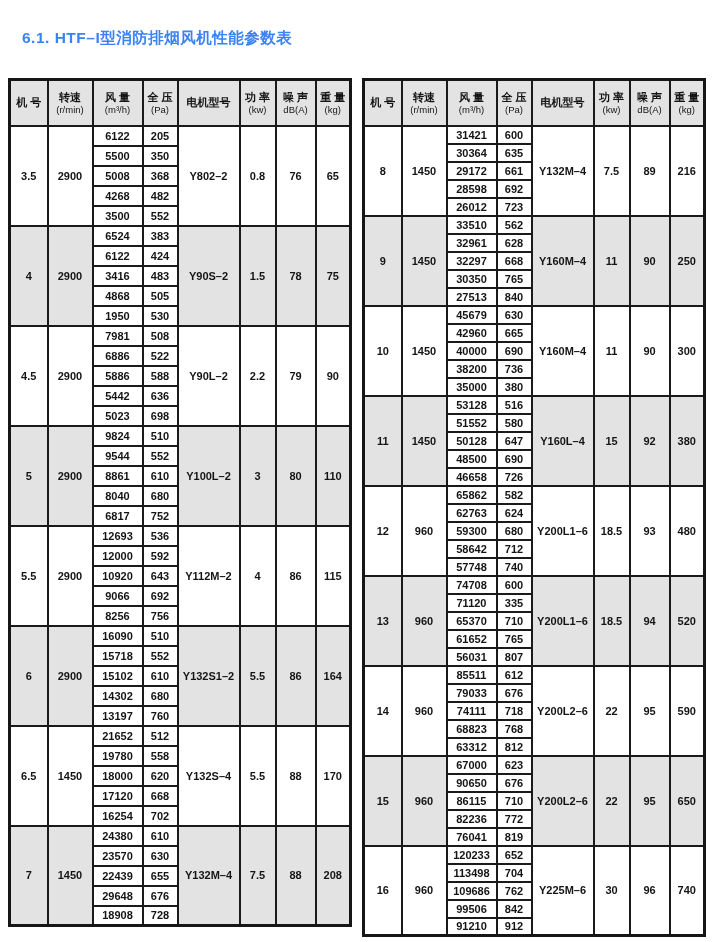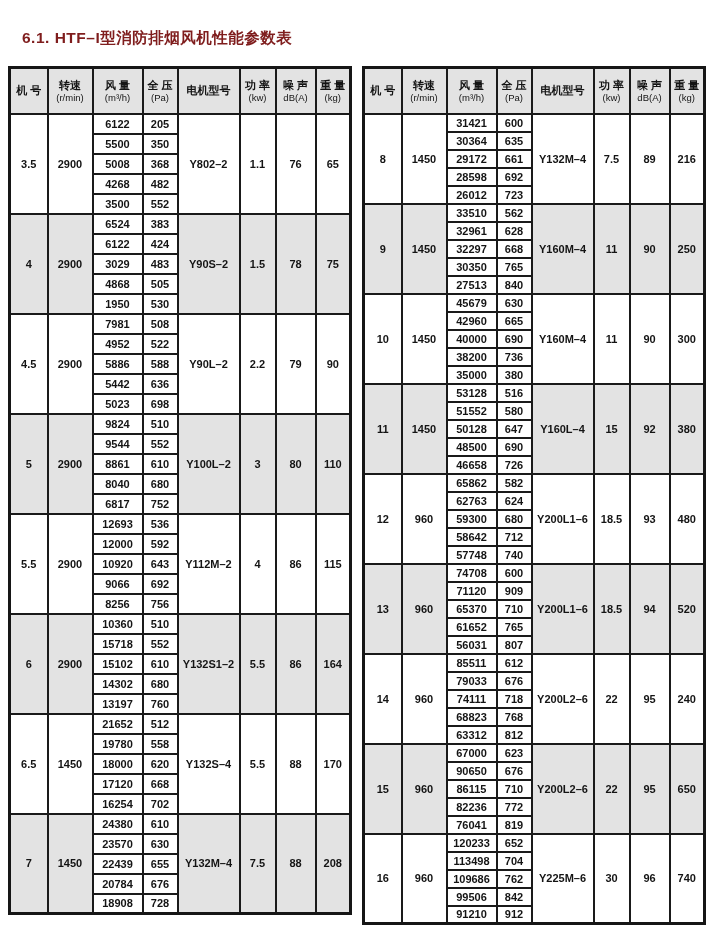--- a/index.html
+++ b/index.html
@@ -5,23 +5,23 @@
   html,body{margin:0;padding:0;}
   body{
     width:714px;height:942px;box-sizing:border-box;
     background:#ffffff;color:#141414;
     font-family:"Liberation Sans","DejaVu Sans",sans-serif;
     font-weight:700;
     padding:28px 8px 0 8px;
   }
   .title{
     font-size:15.5px;
-    margin:0 0 17px 14px;
+    margin:0 0 29px 14px;
     letter-spacing:0.5px;
-    color:#7f1d1d;
+    color:#3b82f6;
   }
   .tables{
     display:flex;
     justify-content:space-between;
     align-items:flex-start;
   }
   table.spec{
     border-collapse:collapse;
     table-layout:fixed;
     width:341px;
@@ -105,21 +105,21 @@
             </th>
           </tr>
         </thead>
         <tbody>
           <tr class="group-start ">
             <td rowspan="5" class="span-cell">3.5</td>
             <td rowspan="5" class="span-cell">2900</td>
             <td class="num-cell">6122</td>
             <td class="num-cell">205</td>
             <td rowspan="5" class="span-cell">Y802–2</td>
-            <td rowspan="5" class="span-cell">1.1</td>
+            <td rowspan="5" class="span-cell">0.8</td>
             <td rowspan="5" class="span-cell">76</td>
             <td rowspan="5" class="span-cell">65</td>
           </tr>
           <tr class="">
             <td class="num-cell">5500</td>
             <td class="num-cell">350</td>
           </tr>
           <tr class="">
             <td class="num-cell">5008</td>
             <td class="num-cell">368</td>
@@ -140,21 +140,21 @@
             <td rowspan="5" class="span-cell">Y90S–2</td>
             <td rowspan="5" class="span-cell">1.5</td>
             <td rowspan="5" class="span-cell">78</td>
             <td rowspan="5" class="span-cell">75</td>
           </tr>
           <tr class="shaded">
             <td class="num-cell">6122</td>
             <td class="num-cell">424</td>
           </tr>
           <tr class="shaded">
-            <td class="num-cell">3029</td>
+            <td class="num-cell">3416</td>
             <td class="num-cell">483</td>
           </tr>
           <tr class="shaded">
             <td class="num-cell">4868</td>
             <td class="num-cell">505</td>
           </tr>
           <tr class="shaded">
             <td class="num-cell">1950</td>
             <td class="num-cell">530</td>
           </tr>
@@ -162,21 +162,21 @@
             <td rowspan="5" class="span-cell">4.5</td>
             <td rowspan="5" class="span-cell">2900</td>
             <td class="num-cell">7981</td>
             <td class="num-cell">508</td>
             <td rowspan="5" class="span-cell">Y90L–2</td>
             <td rowspan="5" class="span-cell">2.2</td>
             <td rowspan="5" class="span-cell">79</td>
             <td rowspan="5" class="span-cell">90</td>
           </tr>
           <tr class="">
-            <td class="num-cell">4952</td>
+            <td class="num-cell">6886</td>
             <td class="num-cell">522</td>
           </tr>
           <tr class="">
             <td class="num-cell">5886</td>
             <td class="num-cell">588</td>
           </tr>
           <tr class="">
             <td class="num-cell">5442</td>
             <td class="num-cell">636</td>
           </tr>
@@ -232,21 +232,21 @@
             <td class="num-cell">9066</td>
             <td class="num-cell">692</td>
           </tr>
           <tr class="">
             <td class="num-cell">8256</td>
             <td class="num-cell">756</td>
           </tr>
           <tr class="group-start shaded">
             <td rowspan="5" class="span-cell">6</td>
             <td rowspan="5" class="span-cell">2900</td>
-            <td class="num-cell">10360</td>
+            <td class="num-cell">16090</td>
             <td class="num-cell">510</td>
             <td rowspan="5" class="span-cell">Y132S1–2</td>
             <td rowspan="5" class="span-cell">5.5</td>
             <td rowspan="5" class="span-cell">86</td>
             <td rowspan="5" class="span-cell">164</td>
           </tr>
           <tr class="shaded">
             <td class="num-cell">15718</td>
             <td class="num-cell">552</td>
           </tr>
@@ -300,21 +300,21 @@
           </tr>
           <tr class="shaded">
             <td class="num-cell">23570</td>
             <td class="num-cell">630</td>
           </tr>
           <tr class="shaded">
             <td class="num-cell">22439</td>
             <td class="num-cell">655</td>
           </tr>
           <tr class="shaded">
-            <td class="num-cell">20784</td>
+            <td class="num-cell">29648</td>
             <td class="num-cell">676</td>
           </tr>
           <tr class="shaded">
             <td class="num-cell">18908</td>
             <td class="num-cell">728</td>
           </tr>
         </tbody>
       </table>
     <table class="spec t-right">
         <colgroup>
@@ -497,21 +497,21 @@
             <td rowspan="5" class="span-cell">960</td>
             <td class="num-cell">74708</td>
             <td class="num-cell">600</td>
             <td rowspan="5" class="span-cell">Y200L1–6</td>
             <td rowspan="5" class="span-cell">18.5</td>
             <td rowspan="5" class="span-cell">94</td>
             <td rowspan="5" class="span-cell">520</td>
           </tr>
           <tr class="shaded">
             <td class="num-cell">71120</td>
-            <td class="num-cell">909</td>
+            <td class="num-cell">335</td>
           </tr>
           <tr class="shaded">
             <td class="num-cell">65370</td>
             <td class="num-cell">710</td>
           </tr>
           <tr class="shaded">
             <td class="num-cell">61652</td>
             <td class="num-cell">765</td>
           </tr>
           <tr class="shaded">
@@ -519,21 +519,21 @@
             <td class="num-cell">807</td>
           </tr>
           <tr class="group-start ">
             <td rowspan="5" class="span-cell">14</td>
             <td rowspan="5" class="span-cell">960</td>
             <td class="num-cell">85511</td>
             <td class="num-cell">612</td>
             <td rowspan="5" class="span-cell">Y200L2–6</td>
             <td rowspan="5" class="span-cell">22</td>
             <td rowspan="5" class="span-cell">95</td>
-            <td rowspan="5" class="span-cell">240</td>
+            <td rowspan="5" class="span-cell">590</td>
           </tr>
           <tr class="">
             <td class="num-cell">79033</td>
             <td class="num-cell">676</td>
           </tr>
           <tr class="">
             <td class="num-cell">74111</td>
             <td class="num-cell">718</td>
           </tr>
           <tr class="">

